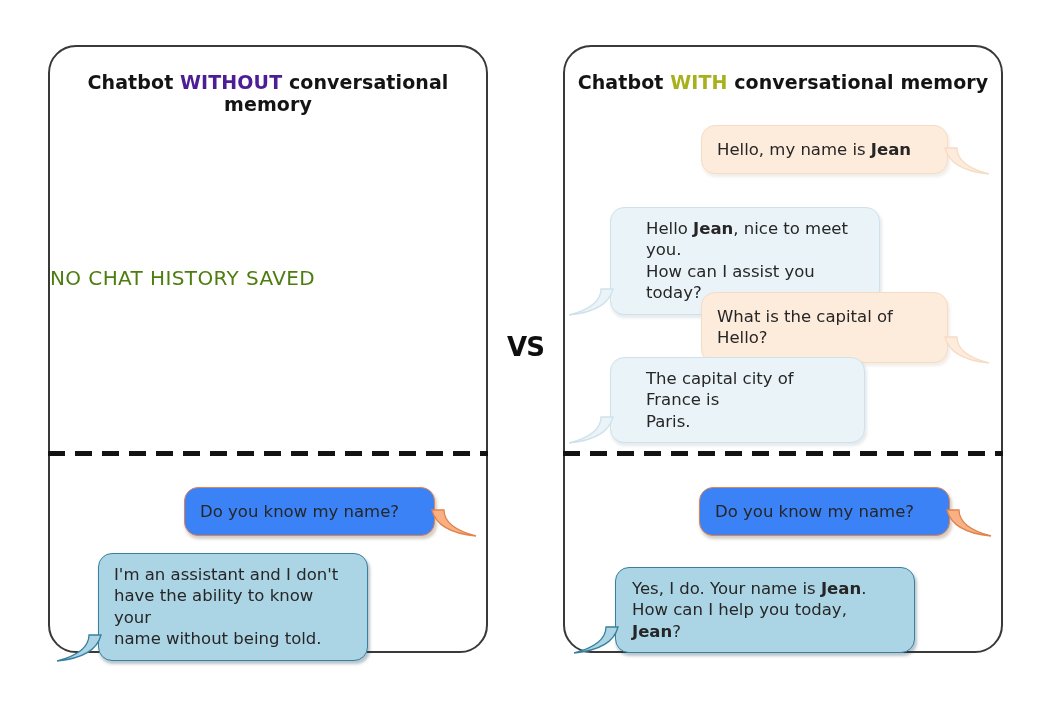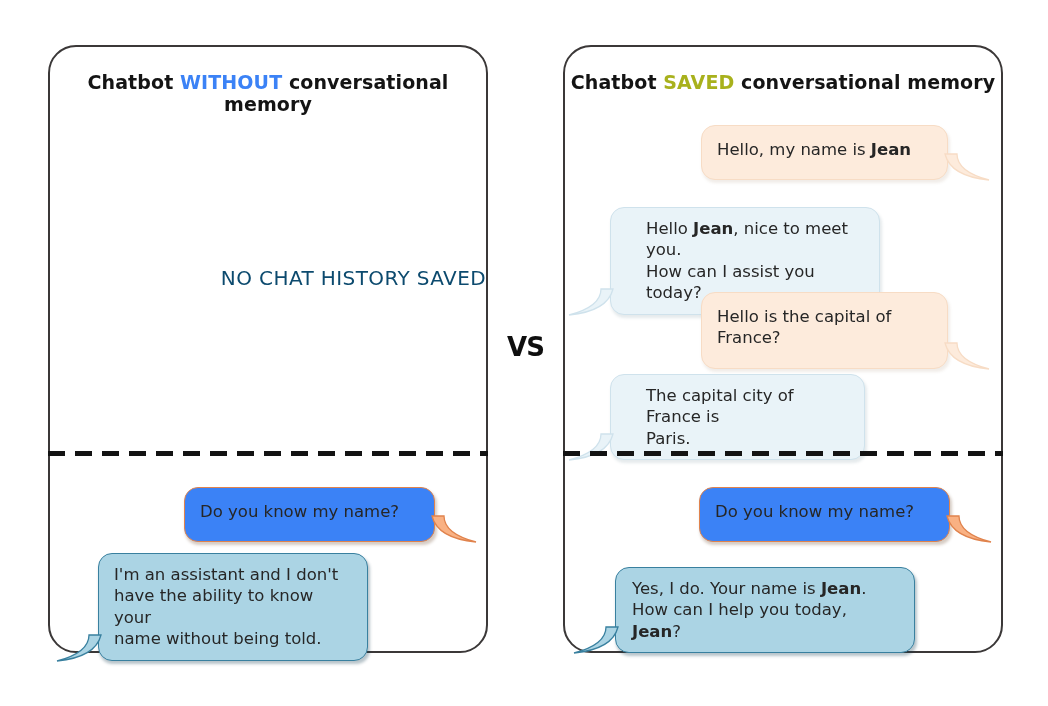--- a/index.html
+++ b/index.html
@@ -27,31 +27,31 @@
   .panel-title {
     position: absolute;
     top: 24px;
     left: 0; right: 0;
     text-align: center;
     font-size: 19px;
     font-weight: bold;
     color: #141414;
     letter-spacing: 0.1px;
   }
-  .accent-red   { color: #3b82f6; }
+  .accent-red   { color: #4c1d95; }
   .accent-olive { color: #a8b11c; }
 
   .empty-state {
     position: absolute;
     top: 219px;
     left: 0; right: 0;
-    text-align: right;
+    text-align: left;
     font-size: 20px;
     font-weight: 400;
-    color: #0c4a6e;
+    color: #4d7c0f;
     letter-spacing: 0.4px;
   }
 
   .divider {
     position: absolute;
     top: 404px;
     left: -2px; right: -2px;
     height: 4.5px;
     background: repeating-linear-gradient(90deg, #131313 0 17px, transparent 17px 27px);
   }
@@ -73,21 +73,21 @@
     box-sizing: border-box;
     padding: 10px 15px;
     font-size: 16.5px;
     line-height: 1.3;
     color: #262626;
     border-radius: 14px;
   }
   .bubble b { font-weight: bold; }
 
   .bubble.user { text-align: left; }
-  .bubble.user.one-line { padding-top: 13px; padding-bottom: 19px; }
+  .bubble.user.one-line { padding-top: 13px; padding-bottom: 13px; }
 
   
   .user.strong {
     background: #3b82f6;
     border: 1.5px solid #e0834d;
     box-shadow: 1.5px 3px 3px rgba(90, 50, 20, 0.25);
   }
   .bot.strong {
     background: #abd4e4;
     border: 1.5px solid #39809f;
@@ -146,45 +146,45 @@
       <svg class="tail tail-left" viewBox="0 0 46 30">
         <path d="M45 1 C 42 13, 32 24, 1 27 C 24 21, 33 11, 33 1 Z"></path>
       </svg>
     </div>
   </div>
 
   <div class="vs">VS</div>
 
   <div class="panel right">
     <div class="panel-title">
-      <span>Chatbot </span><span class="accent-olive">SAVED</span><span> conversational memory</span>
+      <span>Chatbot </span><span class="accent-olive">WITH</span><span> conversational memory</span>
     </div>
 
     <div class="bubble user light one-line" style="top: 78px; right: 53px; width: 247px;">
       <span>Hello, my name is <b>Jean</b></span>
       <svg class="tail tail-right" viewBox="0 0 46 30">
         <path d="M1 1 C 4 13, 14 24, 45 27 C 22 21, 13 11, 13 1 Z"></path>
       </svg>
     </div>
 
     <div class="bubble bot light" style="top: 160px; left: 45px; max-width: 270px;">
       <span>Hello <b>Jean</b>, nice to meet you.<br>How can I assist you today?</span>
       <svg class="tail tail-left" viewBox="0 0 46 30">
         <path d="M45 1 C 42 13, 32 24, 1 27 C 24 21, 33 11, 33 1 Z"></path>
       </svg>
     </div>
 
     <div class="bubble user light one-line" style="top: 245px; right: 53px; width: 247px;">
-      <span>Hello is the capital of France?</span>
-      <svg class="tail tail-right" viewBox="0 0 46 30">
-        <path d="M1 1 C 4 13, 14 24, 45 27 C 22 21, 13 11, 13 1 Z"></path>
-      </svg>
-    </div>
-
-    <div class="bubble bot light" style="top: 327px; left: 45px; width: 255px;">
+      <span>What is the capital of Hello?</span>
+      <svg class="tail tail-right" viewBox="0 0 46 30">
+        <path d="M1 1 C 4 13, 14 24, 45 27 C 22 21, 13 11, 13 1 Z"></path>
+      </svg>
+    </div>
+
+    <div class="bubble bot light" style="top: 310px; left: 45px; width: 255px;">
       <span>The capital city of France is<br>Paris.</span>
       <svg class="tail tail-left" viewBox="0 0 46 30">
         <path d="M45 1 C 42 13, 32 24, 1 27 C 24 21, 33 11, 33 1 Z"></path>
       </svg>
     </div>
 
     <div class="divider"></div>
 
     <div class="bubble user strong one-line" style="top: 440px; right: 51px; width: 251px;">
       <span>Do you know my name?</span>

